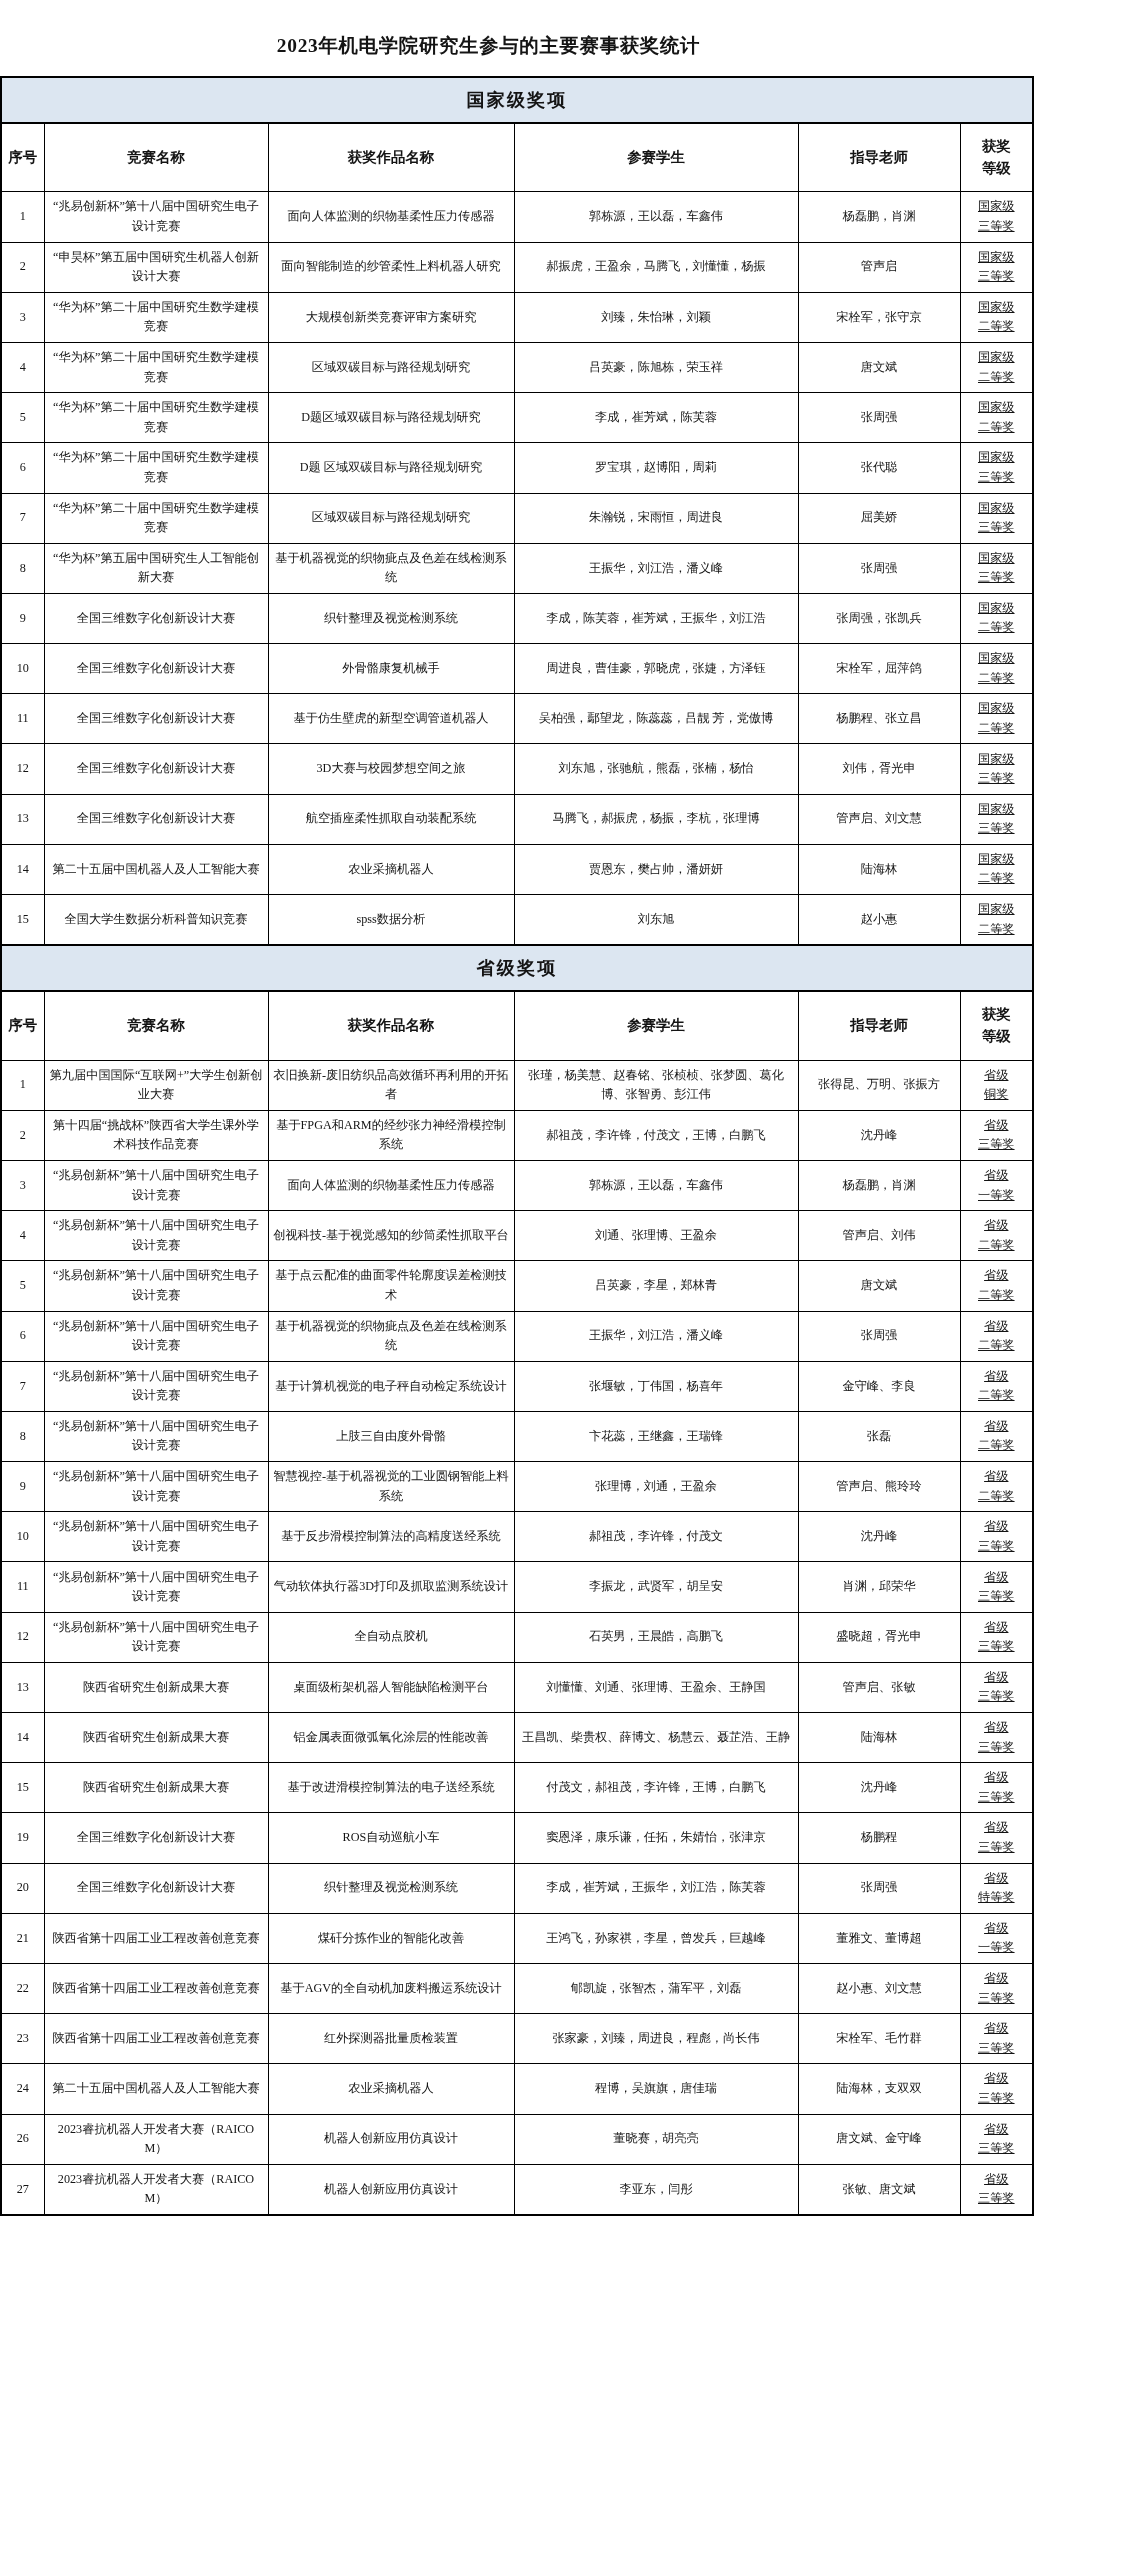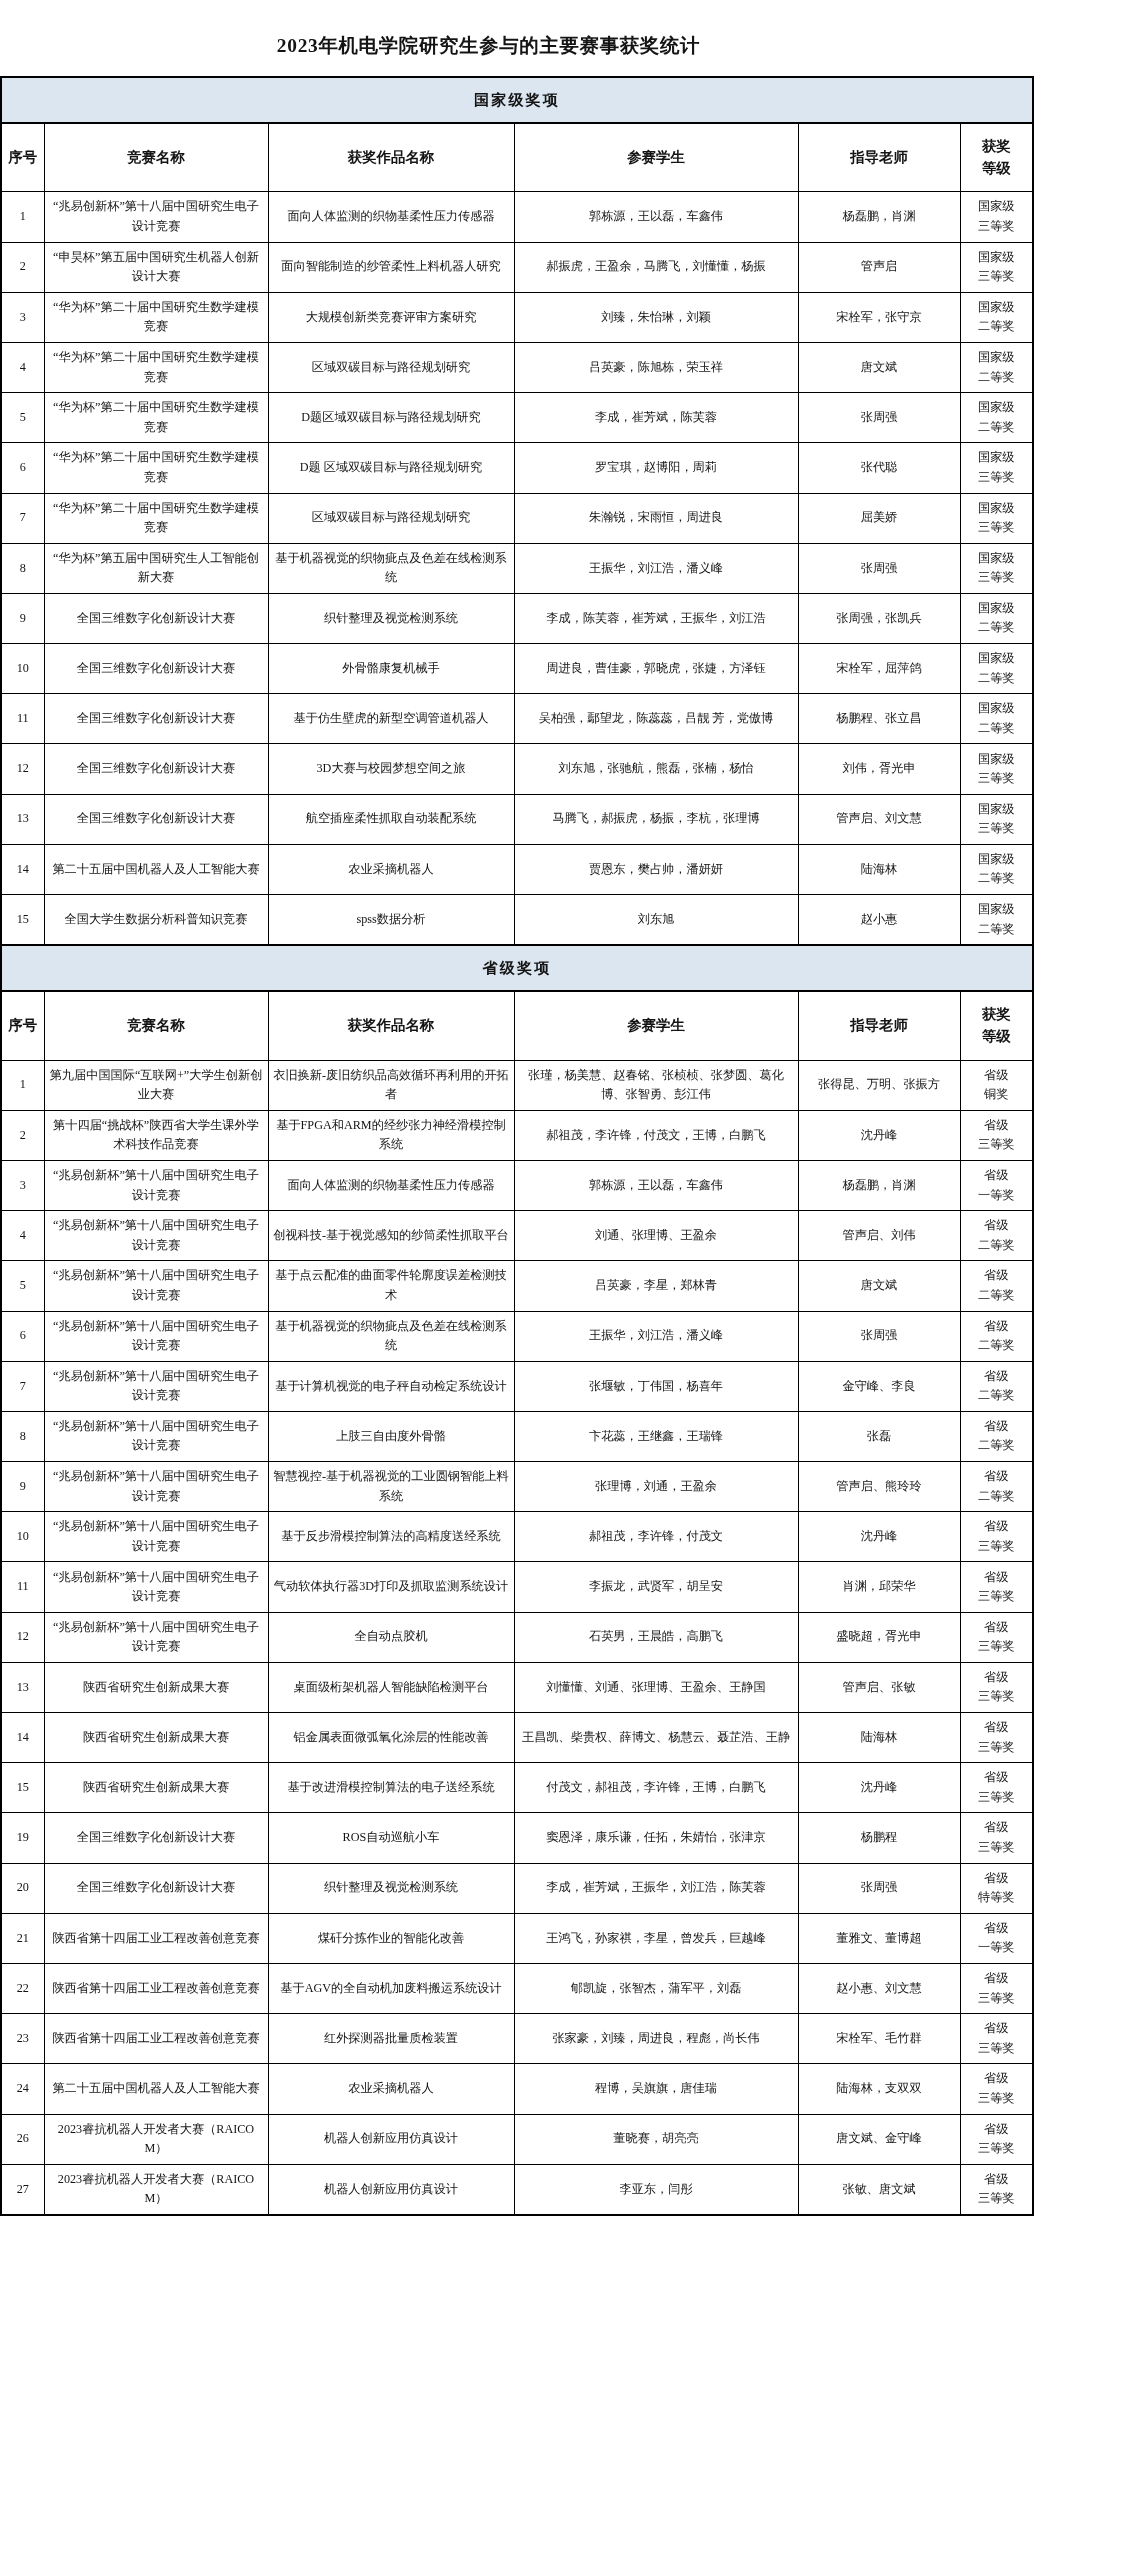--- a/index.html
+++ b/index.html
@@ -29,41 +29,41 @@
   }
   table.awards td, table.awards th {
     border: 1.4px solid #000;
     text-align: center;
     vertical-align: middle;
     padding: 3.6px 4.3px;
     word-break: break-all;
   }
   .section-cell {
     background: #dce6f1;
-    font-size: 15px;
+    font-size: 18px;
     font-weight: bold;
     letter-spacing: 2.2px;
     height: 37px;
     border-top: 2.2px solid #000 !important;
     border-bottom: 2.2px solid #000 !important;
   }
   .head-row th {
     font-size: 14.4px;
     font-weight: bold;
     height: 60px;
     white-space: pre-line;
     line-height: 1.5;
   }
   .data-row td {
     font-size: 12.2px;
     line-height: 1.6;
     height: 42px;
   }
   .cell-no { font-size: 13px; }
-  .cell-award { white-space: pre-line; }
+  .cell-award { white-space: pre-line; text-decoration: underline; }
 </style>
 </head>
 <body>
 
 <div class="page">
   <h1 class="title">2023年机电学院研究生参与的主要赛事获奖统计</h1>
   <table class="awards">
     <colgroup>
       <col style="width:43px">
       <col style="width:224px">

